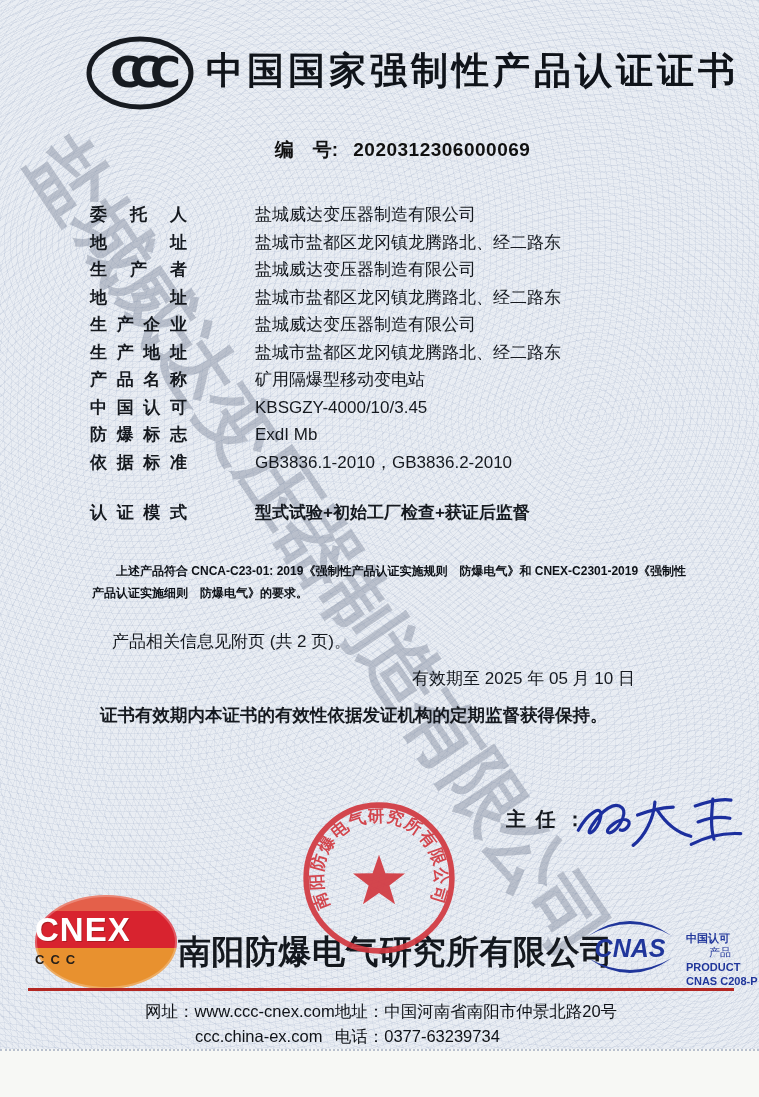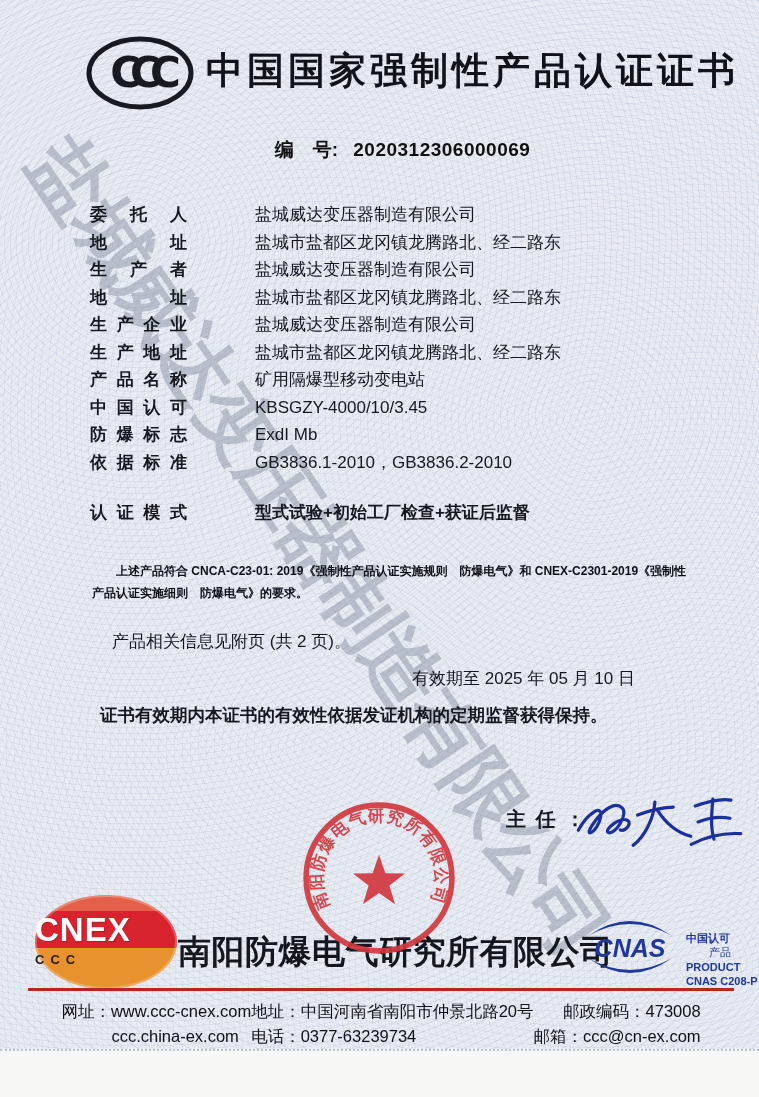--- a/index.html
+++ b/index.html
@@ -186,23 +186,19 @@
   <div class="red-line"></div>
   <div class="footer">
     <div class="col1">
       <div>网址：www.ccc-cnex.com</div>
       <div class="l2-indent">ccc.china-ex.com</div>
     </div>
     <div class="col2">
       <div>地址：中国河南省南阳市仲景北路20号</div>
       <div>电话：0377-63239734</div>
     </div>
-    <div class="col3">
-      <div>邮政编码：473008</div>
-      <div>邮箱：ccc@cn-ex.com</div>
-    </div>
   </div>
 
   <div class="bottom-strip">
     
   </div>
 
 </div>
 
 </body></html>

